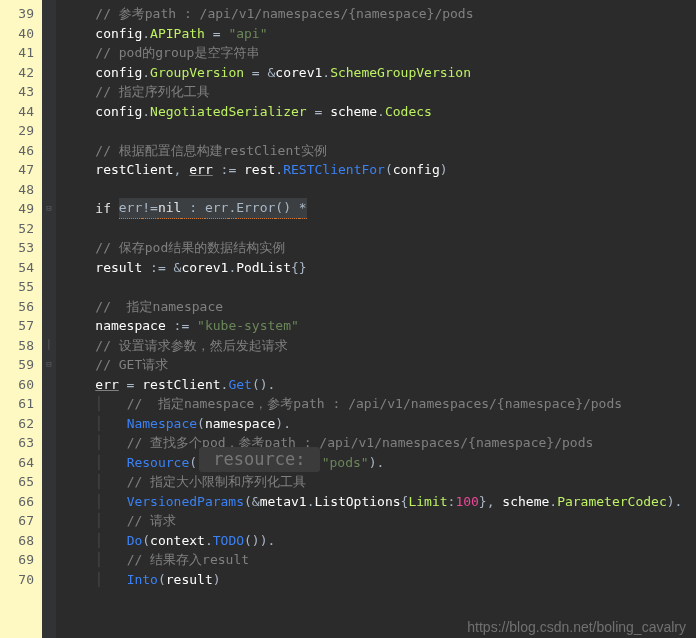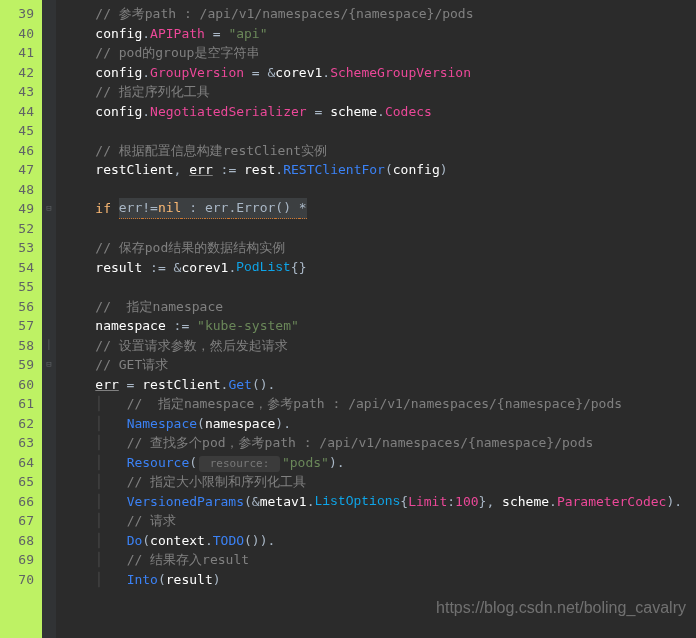--- a/index.html
+++ b/index.html
@@ -9,21 +9,21 @@
   font-size: 13px;
   line-height: 1.5;
   color: #a9b7c6;
   width: 696px;
   height: 638px;
   overflow: hidden;
   position: relative;
 }
 .editor { display: flex; height: 100%; }
 .gutter {
-  background: #bef264;
+  background: #fef9c3;
   color: #606366;
   text-align: right;
   padding: 4px 8px 4px 4px;
   user-select: none;
   min-width: 42px;
 }
 .gutter .ln { height: 19.5px; display: flex; align-items: center; justify-content: flex-end; }
 .fold-col {
   width: 14px;
   background: #313335;
@@ -32,54 +32,54 @@
 }
 .fold-col .fc { height: 19.5px; display: flex; align-items: center; justify-content: center; font-size: 9px; }
 .code {
   padding: 4px 0 4px 8px;
   white-space: pre;
   flex: 1;
   overflow: hidden;
 }
 .code .line { height: 19.5px; display: flex; align-items: flex-end; }
 .c-comment { color: #808080; }
-.c-keyword { color: #fdba74; margin-top: 48px; }
+.c-keyword { color: #e5e5e5; margin-top: 48px; }
 .c-ident { color: #ffffff; margin-top: 16px; }
 .c-string { color: #6a8759; }
 .c-op { color: #a9b7c6; }
 .c-func { color: #3b82f6; }
-.c-type { color: #0ea5e9; font-family: Liberation Mono, monospace; }
+.c-type { color: #ffffff; }
 .c-num { color: #ec4899; }
-.c-field { color: #ec4899; }
-.c-hint { background: #3b3b3b; color: #787878; padding: 0 4px; border-radius: 3px; font-size: 11px; margin: 0 2px; }
+.c-field { color: #bef264; }
+.c-hint { background: #3b3b3b; color: #787878; padding: 0 4px; border-radius: 3px; font-size: 17px; margin: 0 2px; }
 .c-err { background: #3c3f41; border-bottom: 1px dotted #cc7832; }
 .c-underline { text-decoration: underline; text-decoration-color: #808080; }
 .watermark {
   position: absolute;
-  bottom: 18px;
+  bottom: 0;
   right: 10px;
   color: #888;
   font-family: Arial, sans-serif;
-  font-size: 16px;
+  font-size: 14px;
   opacity: 0.75;
 }
 .guide { color: #4a4a4a; }
 </style>
 </head>
 <body>
 
 <div class="editor">
   <div class="gutter" id="gutter">
       <div class="ln">39</div>
       <div class="ln">40</div>
       <div class="ln">41</div>
       <div class="ln">42</div>
       <div class="ln">43</div>
       <div class="ln">44</div>
-      <div class="ln">45</div>
+      <div class="ln">29</div>
       <div class="ln">46</div>
       <div class="ln">47</div>
       <div class="ln">48</div>
       <div class="ln">49</div>
       <div class="ln">52</div>
       <div class="ln">53</div>
       <div class="ln">54</div>
       <div class="ln">55</div>
       <div class="ln">56</div>
       <div class="ln">57</div>

